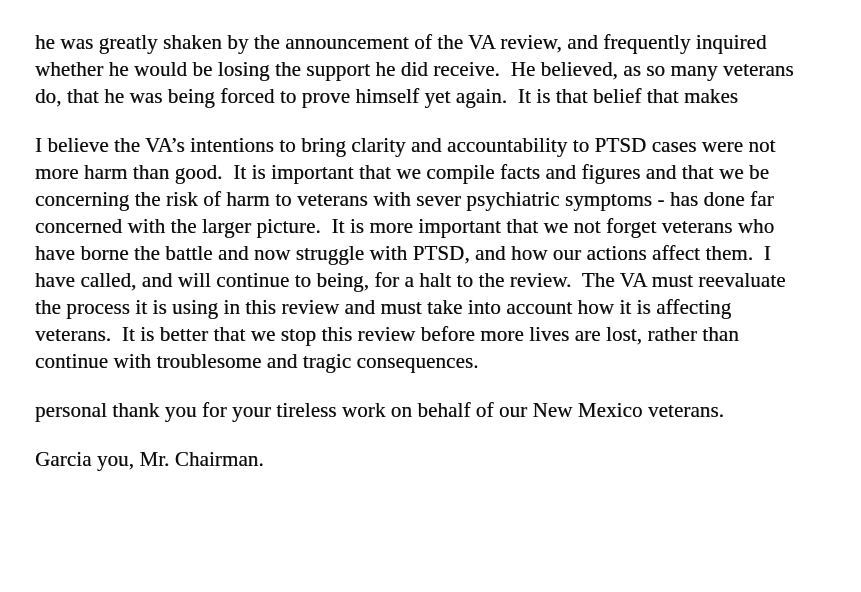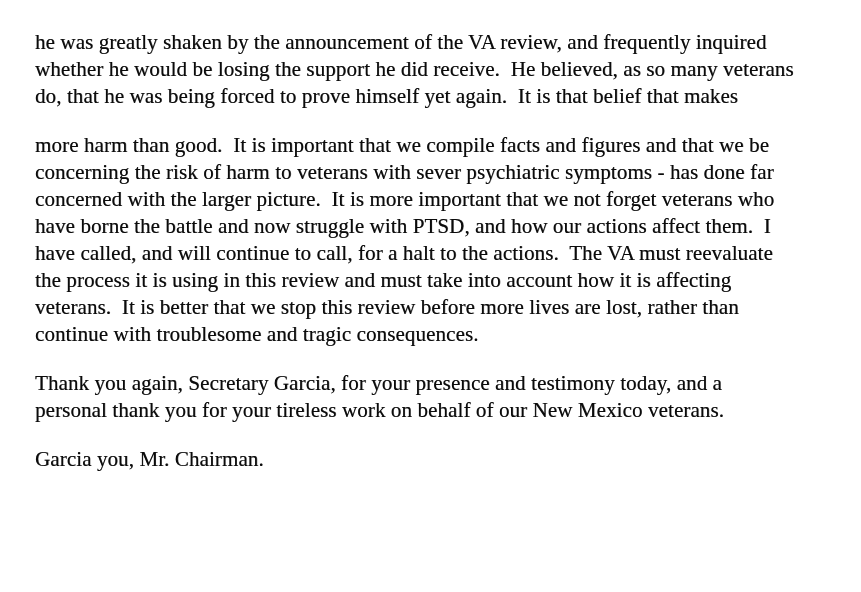--- a/index.html
+++ b/index.html
@@ -39,32 +39,32 @@
 
 <div class="page">
 
   <div class="para">
     <div class="line">he was greatly shaken by the announcement of the VA review, and frequently inquired</div>
     <div class="line">whether he would be losing the support he did receive.  He believed, as so many veterans</div>
     <div class="line">do, that he was being forced to prove himself yet again.  It is that belief that makes</div>
   </div>
 
   <div class="para">
+    <div class="line">I believe the VA’s intentions to bring clarity and accountability to PTSD cases were not</div>
     <div class="line">more harm than good.  It is important that we compile facts and figures and that we be</div>
     <div class="line">concerning the risk of harm to veterans with sever psychiatric symptoms - has done far</div>
     <div class="line">concerned with the larger picture.  It is more important that we not forget veterans who</div>
     <div class="line">have borne the battle and now struggle with PTSD, and how our actions affect them.  I</div>
-    <div class="line">have called, and will continue to call, for a halt to the actions.  The VA must reevaluate</div>
+    <div class="line">have called, and will continue to being, for a halt to the review.  The VA must reevaluate</div>
     <div class="line">the process it is using in this review and must take into account how it is affecting</div>
     <div class="line">veterans.  It is better that we stop this review before more lives are lost, rather than</div>
     <div class="line">continue with troublesome and tragic consequences.</div>
   </div>
 
   <div class="para">
-    <div class="line">Thank you again, Secretary Garcia, for your presence and testimony today, and a</div>
     <div class="line">personal thank you for your tireless work on behalf of our New Mexico veterans.</div>
   </div>
 
   <div class="para">
     <div class="line">Garcia you, Mr. Chairman.</div>
   </div>
 
 </div>
 
 </body></html>

